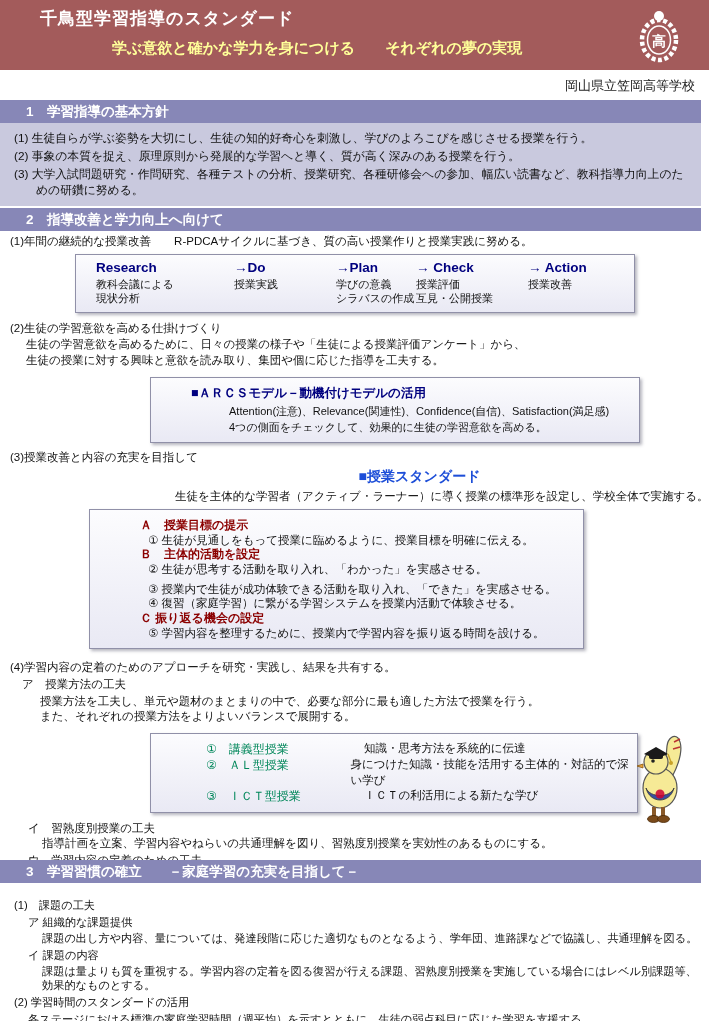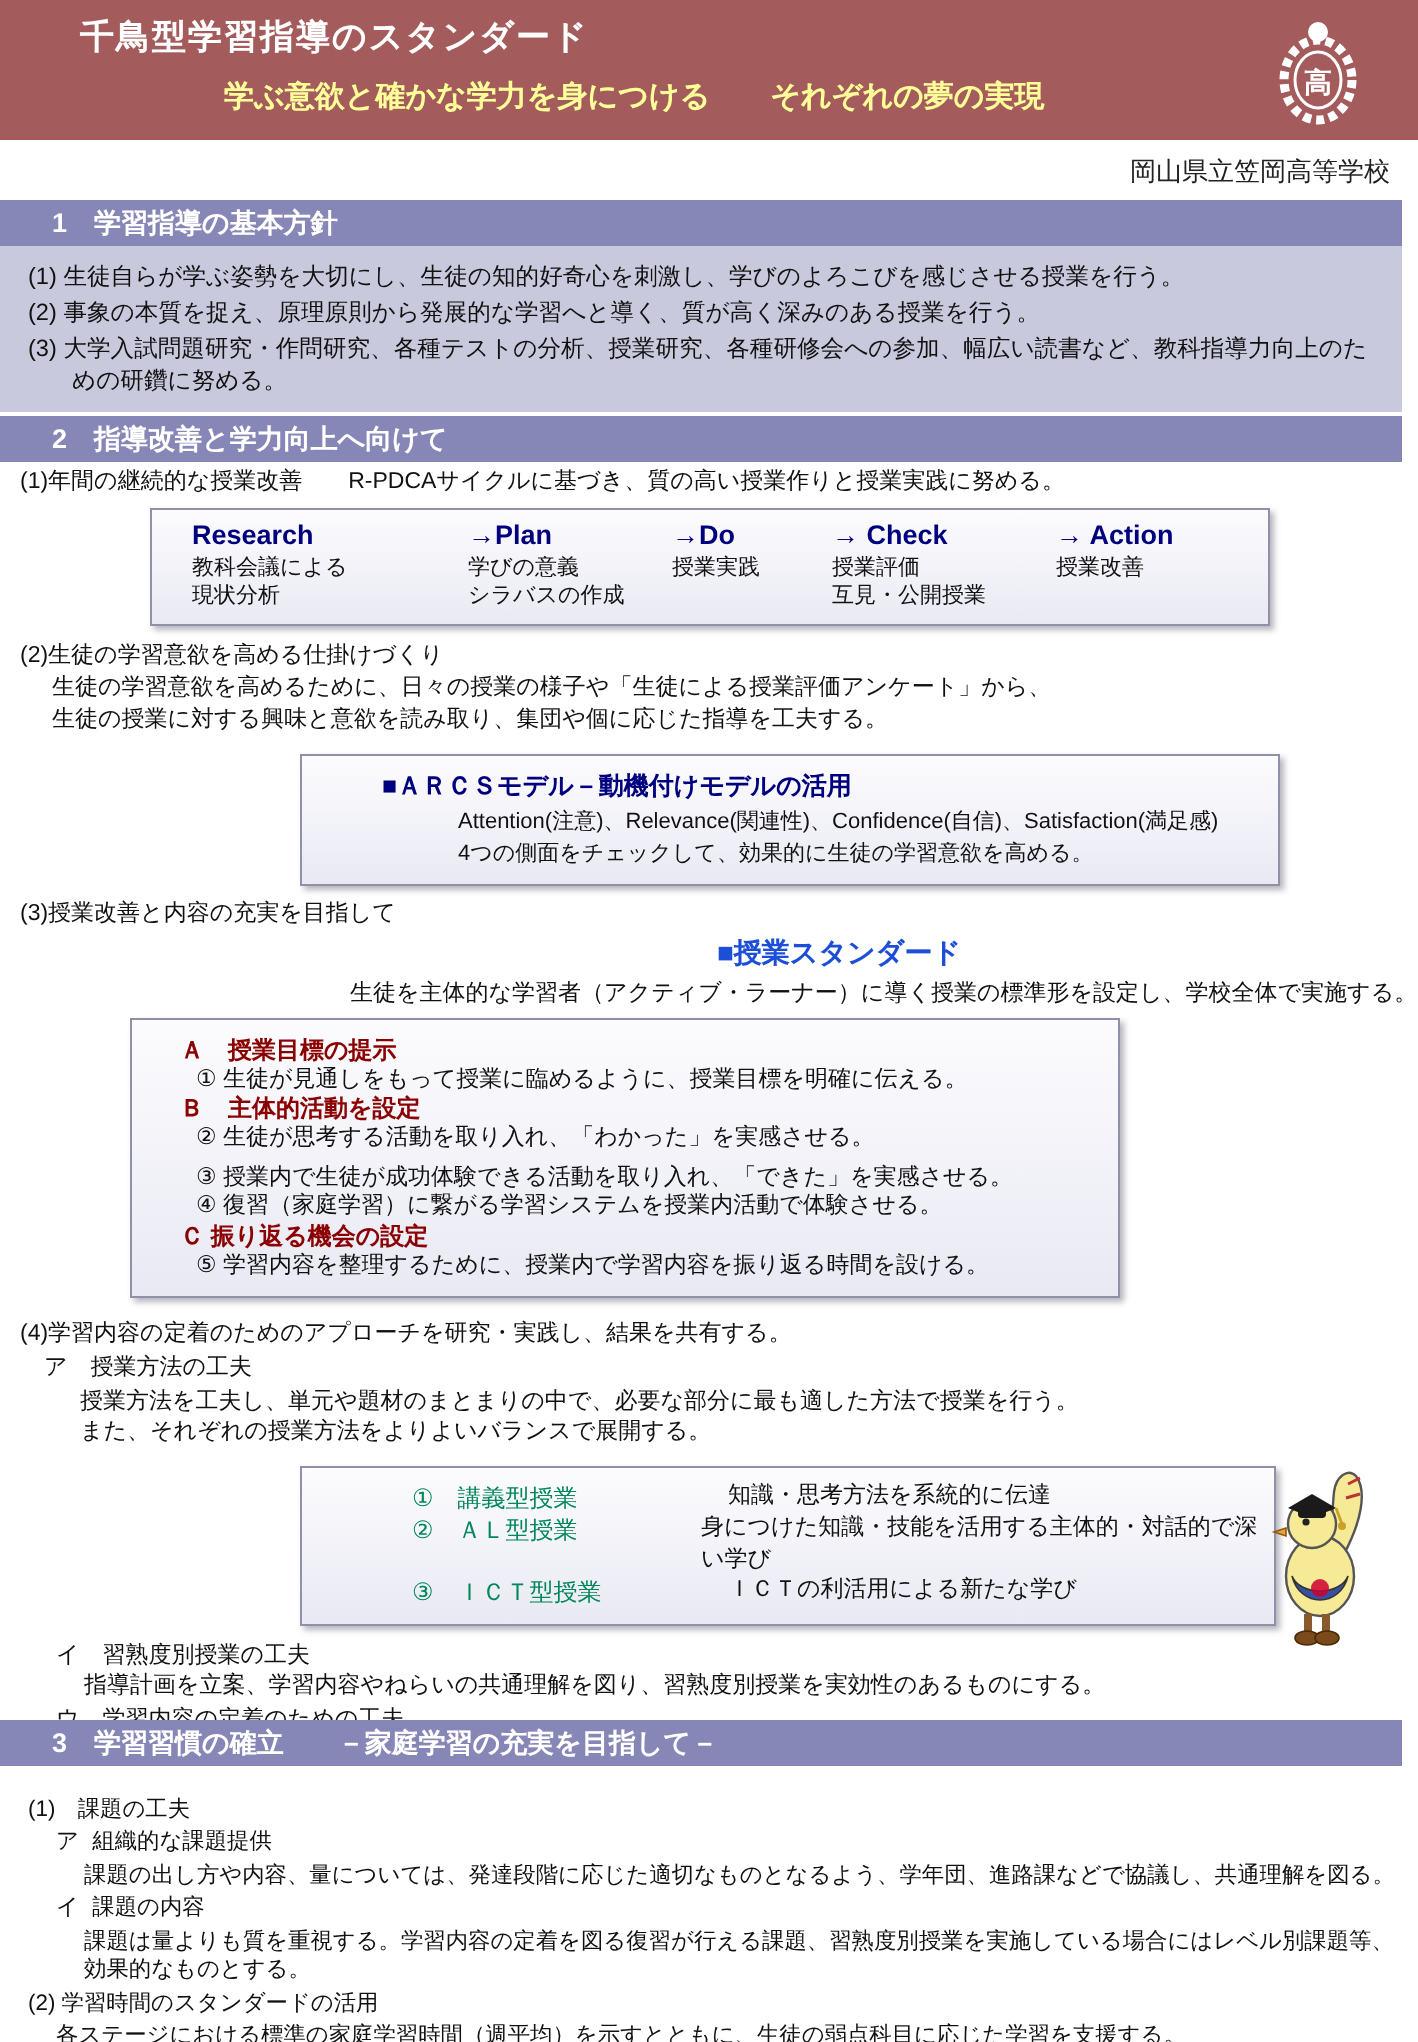--- a/index.html
+++ b/index.html
@@ -42,38 +42,38 @@
   .pdca-col:nth-child(5){width:100px;}
   .pdca-title{color:#00007f;font-weight:bold;font-size:13.5px;line-height:1.25;}
   .pdca-line{font-size:11px;line-height:1.3;}
   
   .arcs{margin:9px 0 0 150px;width:490px;padding:7px 0 8px 0;}
   .arcs-head{color:#00007f;font-weight:bold;font-size:12.5px;margin-left:40px;}
   .arcs-line{font-size:11px;margin:2px 0 0 78px;line-height:1.3;}
   
   .std-head{color:#1d4ed8;font-weight:bold;font-size:14px;margin:3px 0 0 130px;text-align:center;}
   .std-desc{margin:3px 0 0 175px;font-size:11.5px;}
-  .abc{margin:5px 0 0 65px;width:495px;padding:8px 0 8px 24px;}
+  .abc{margin:5px 0 0 89px;width:495px;padding:8px 0 8px 50px;}
   .abc-heading{color:#8b0000;font-weight:bold;font-size:12px;line-height:1.25;}
   .abc-item{font-size:11.5px;margin-left:8px;line-height:1.25;}
   .gap-top{margin-top:5px;}
   
   .types{margin:9px 0 0 150px;width:488px;padding:7px 0 7px 55px;}
   .type-row{display:flex;line-height:1.35;}
   .type-title{width:158px;color:#00875a;font-weight:normal;font-size:12px;}
   .type-desc{font-size:11.5px;}
   
   .h-a{margin:9px 0 0 28px;}
   .h-line{margin:2px 0 0 42px;}
   
   .mascot{position:absolute;left:634px;top:732px;width:66px;height:98px;}
   
   #sec3-body{position:absolute;top:883px;left:0;width:709px;height:138px;font-size:11.2px;line-height:1.25;}
   .s3-l1{margin:15px 0 0 14px;}
-  .s3-l2{margin:3px 0 0 28px;font-family:Liberation Mono, monospace;}
+  .s3-l2{margin:3px 0 0 28px;}
   .s3-l3{margin:2px 6px 0 42px;padding-left:0;}
   .s3-l1b{margin:3px 0 0 14px;}
 </style>
 </head>
 <body>
 
 <div class="banner">
   <div class="banner-title">千鳥型学習指導のスタンダード</div>
   <div class="banner-subtitle">学ぶ意欲と確かな学力を身につける　　それぞれの夢の実現</div>
   <svg class="emblem" viewBox="0 0 56 62">
@@ -96,27 +96,27 @@
 <div id="sec2-body">
   <div class="t lbl">(1)年間の継続的な授業改善　　R-PDCAサイクルに基づき、質の高い授業作りと授業実践に努める。</div>
 
   <div class="pdca boxed">
     <div class="pdca-col">
       <div class="pdca-title">Research</div>
       <div class="pdca-line">教科会議による</div>
       <div class="pdca-line">現状分析</div>
     </div>
     <div class="pdca-col">
+      <div class="pdca-title">→Do</div>
+      <div class="pdca-line">授業実践</div>
+    </div>
+    <div class="pdca-col">
       <div class="pdca-title">→Plan</div>
       <div class="pdca-line">学びの意義</div>
       <div class="pdca-line">シラバスの作成</div>
-    </div>
-    <div class="pdca-col">
-      <div class="pdca-title">→Do</div>
-      <div class="pdca-line">授業実践</div>
     </div>
     <div class="pdca-col">
       <div class="pdca-title">→ Check</div>
       <div class="pdca-line">授業評価</div>
       <div class="pdca-line">互見・公開授業</div>
     </div>
     <div class="pdca-col">
       <div class="pdca-title">→ Action</div>
       <div class="pdca-line">授業改善</div>
     </div>

